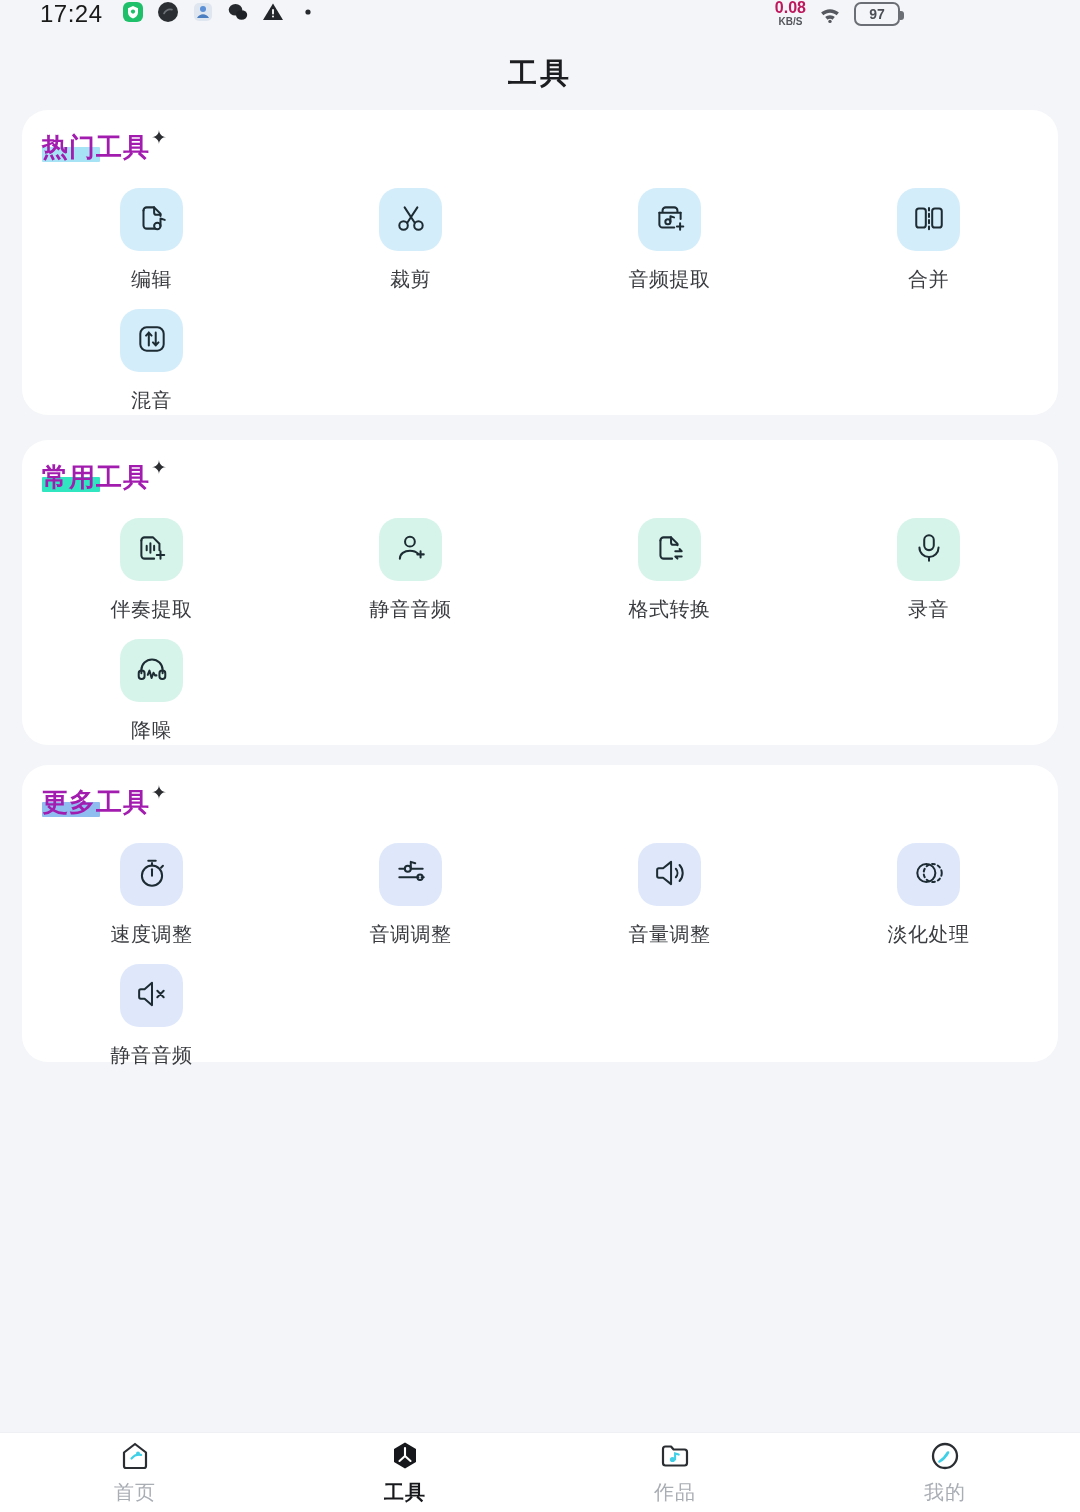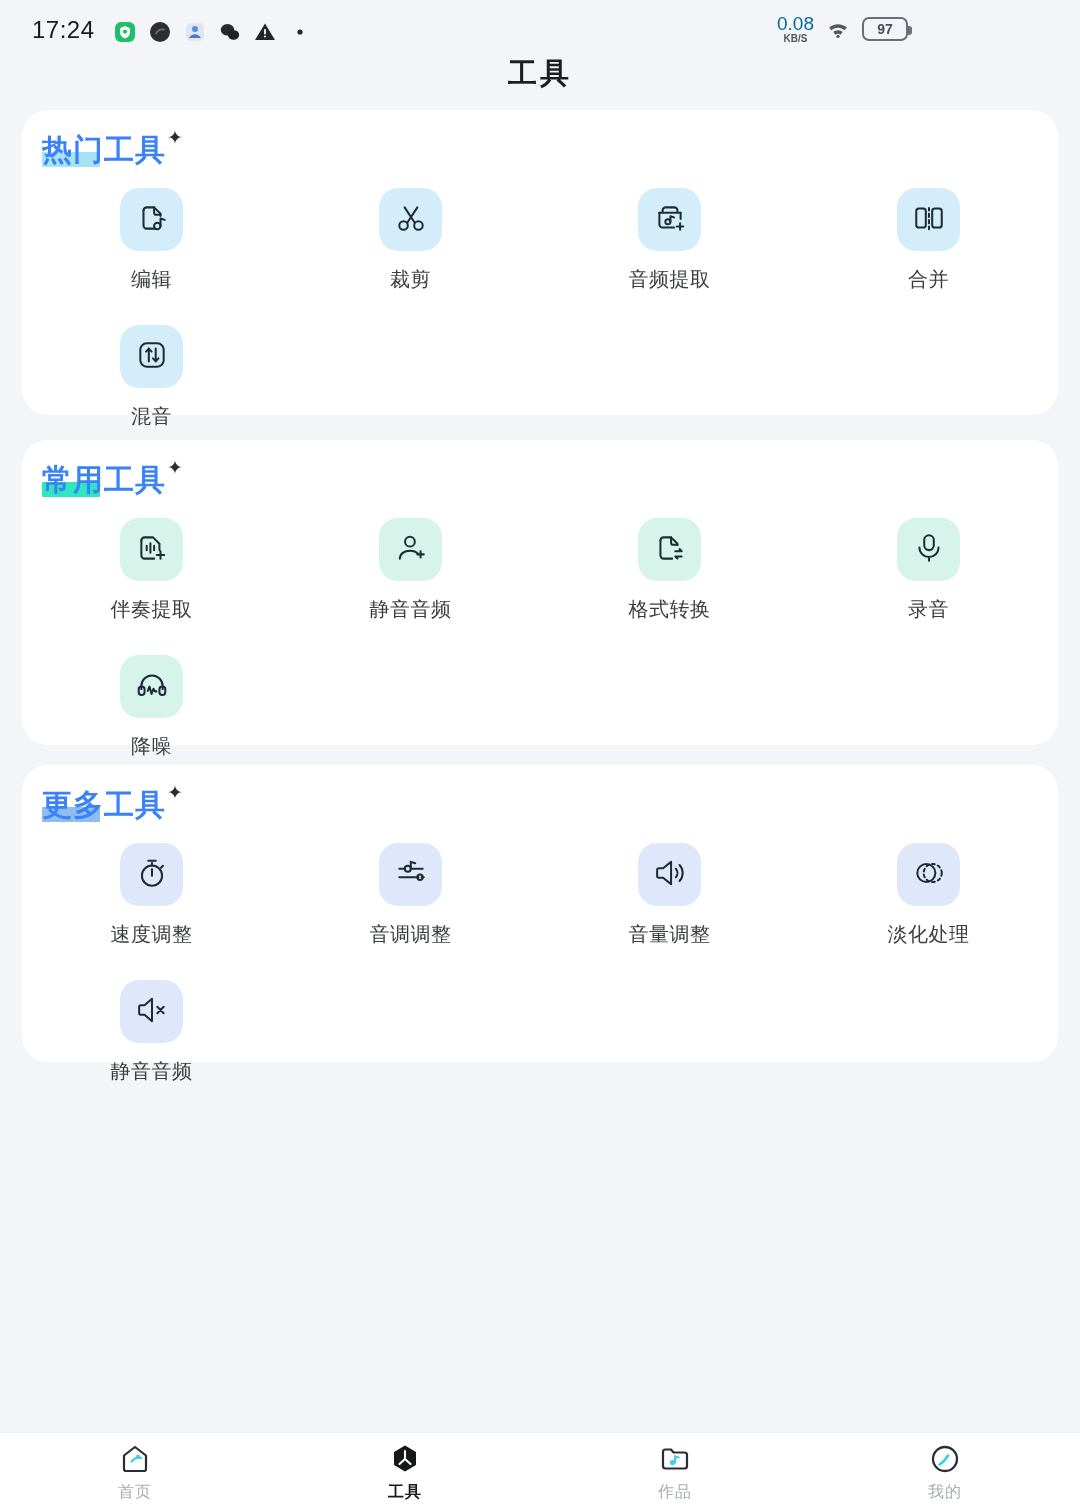--- a/index.html
+++ b/index.html
@@ -7,28 +7,28 @@
     width: 1080px; height: 1512px;
     background: #f4f5f8;
     font-family: "Liberation Sans", "DejaVu Sans", sans-serif;
     overflow: hidden;
   }
   .phone { position: relative; width: 1080px; height: 1512px; background: #f4f5f8; }
 
   
   .statusbar {
     position: absolute; top: 0; left: 0; width: 940px; height: 44px;
-    display: flex; align-items: flex-end; padding: 0 32px;
+    display: flex; align-items: flex-start; padding: 0 40px;
   }
   .sb-clock { font-size: 24px; color: #1a1a1a; letter-spacing: .5px; font-weight: 500; }
   .sb-icons { display: flex; align-items: center; gap: 11px; margin-left: 18px; }
   .sb-ic { width: 24px; height: 24px; display: block; }
   .sb-right { margin-left: auto; display: flex; align-items: center; gap: 9px; }
   .sb-net { text-align: center; line-height: 1; }
-  .sb-net .v { font-size: 19px; font-weight: 400; color: #0369a1; display: block; }
+  .sb-net .v { font-size: 16px; font-weight: 700; color: #be185d; display: block; }
   .sb-net .u { font-size: 10px; font-weight: 700; color: #53565c; display: block; margin-top: 1px; }
   .sb-batt {
     width: 46px; height: 24px; border: 2px solid #6b6e74; border-radius: 7px;
     display: flex; align-items: center; justify-content: center; position: relative;
   }
   .sb-batt::after {
     content: ""; position: absolute; right: -6px; top: 7px;
     width: 4px; height: 9px; background: #6b6e74; border-radius: 0 3px 3px 0;
   }
   .sb-batt span { font-size: 14px; color: #4b4e54; font-weight: 600; }
@@ -47,33 +47,33 @@
   }
   #card-0 { top: 110px; height: 305px; }
   #card-1 { top: 440px; height: 305px; }
   #card-2 { top: 765px; height: 297px; }
 
   .sec-head {
     position: absolute; left: 20px; top: 22px;
     display: inline-flex; align-items: flex-start;
   }
   .sec-title {
-    position: relative; font-size: 30px; font-weight: 700; color: #3b82f6;
+    position: relative; font-size: 26px; font-weight: 700; color: #a21caf;
     letter-spacing: 1px; line-height: 1.2; z-index: 1;
   }
   .sec-title .hl {
     position: absolute; left: 0; bottom: 1px; height: 15px; width: 58px;
     z-index: -1; border-radius: 1px;
   }
   .sec-spark { font-size: 19px; color: #2b2d31; margin-left: 1px; margin-top: -4px; line-height: 1; }
 
   
   .grid {
     position: absolute; left: 0; top: 62px; width: 1036px;
-    display: grid; grid-template-columns: repeat(4, 1fr); row-gap: 16px;
+    display: grid; grid-template-columns: repeat(4, 1fr); row-gap: 0px;
   }
   .tool {
     display: flex; flex-direction: column; align-items: center;
     padding-top: 16px; cursor: pointer;
   }
   .tile {
     width: 63px; height: 63px; border-radius: 19px;
     display: flex; align-items: center; justify-content: center;
   }
   .tool-label {
@@ -84,21 +84,21 @@
   
   .bottom-nav {
     position: absolute; left: 0; bottom: 0; width: 1080px; height: 80px;
     background: #ffffff; display: flex; align-items: center;
     border-top: 1px solid #eef0f3;
   }
   .nav-item {
     flex: 1; display: flex; flex-direction: column; align-items: center;
     justify-content: center; gap: 7px; cursor: pointer;
   }
-  .nav-label { font-size: 16px; color: #a9adb4; letter-spacing: 1px; }
+  .nav-label { font-size: 20px; color: #a9adb4; letter-spacing: 1px; }
   .nav-item.active .nav-label { color: #17181b; font-weight: 600; }
   .nav-ico { width: 32px; height: 32px; display: block; }
 </style>
 </head>
 <body>
 
 <div class="phone">
 
   <div class="statusbar">
     <div class="sb-clock">17:24</div>

